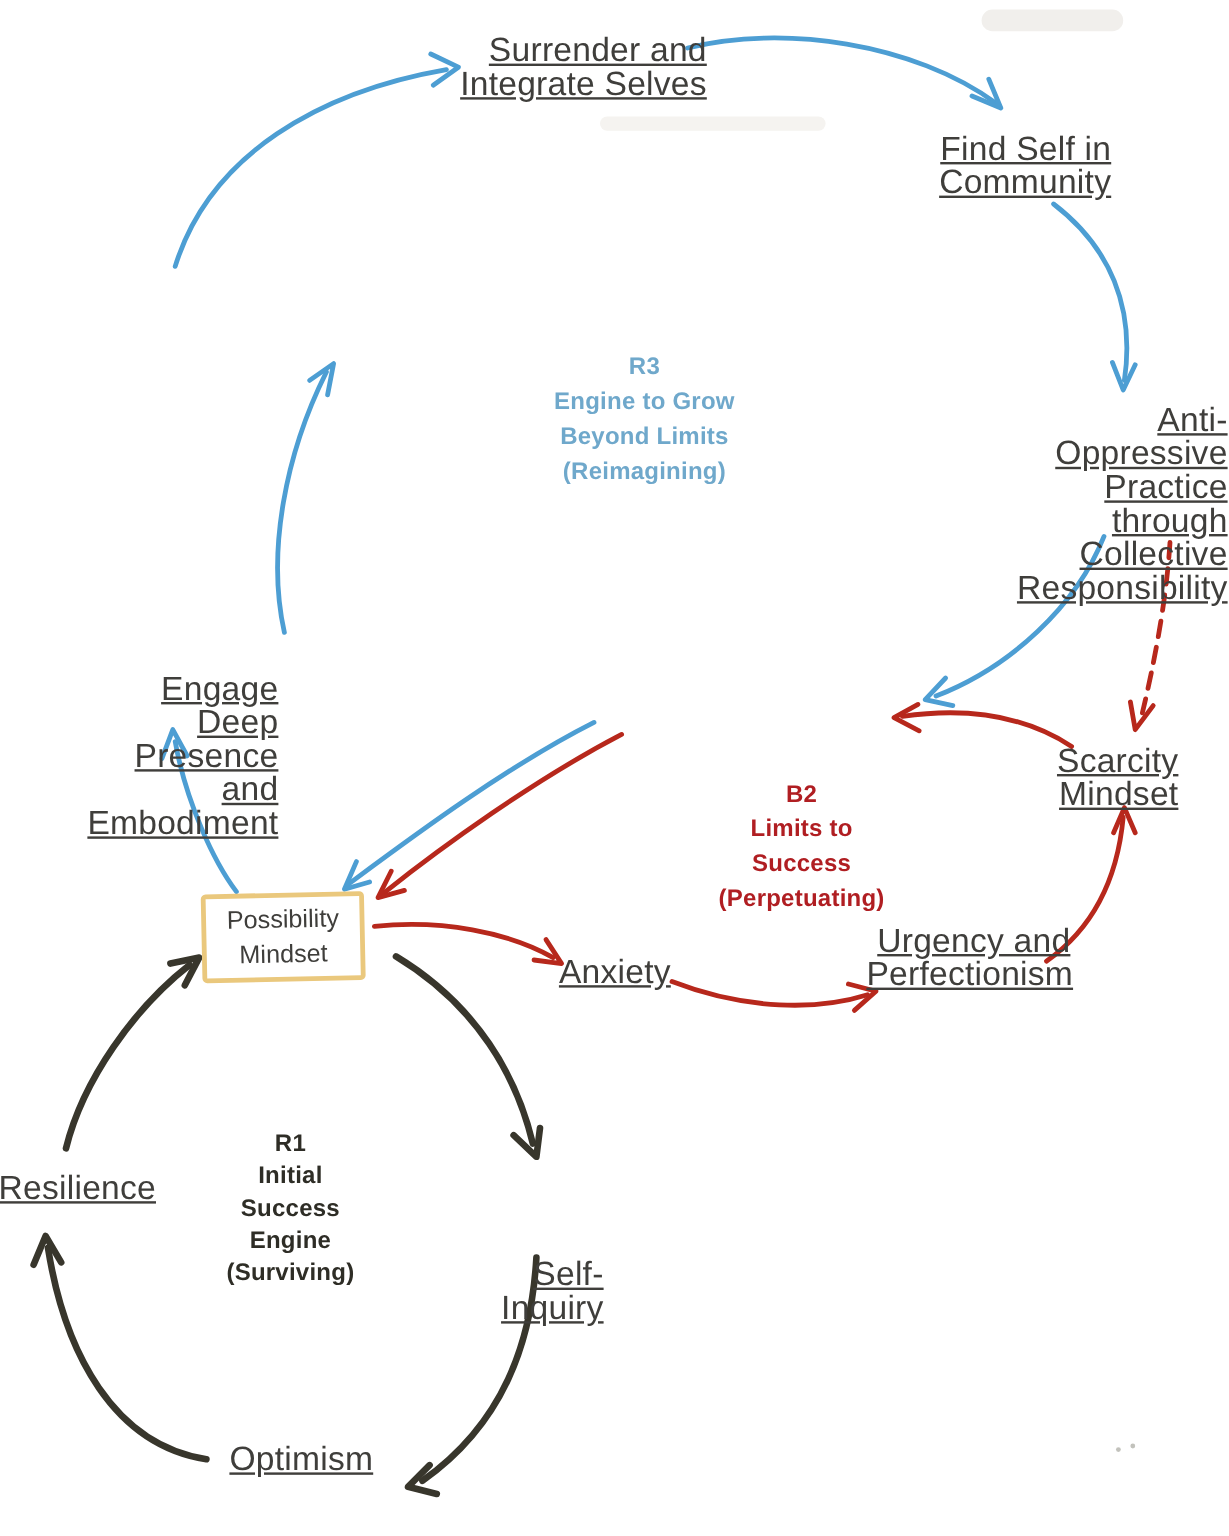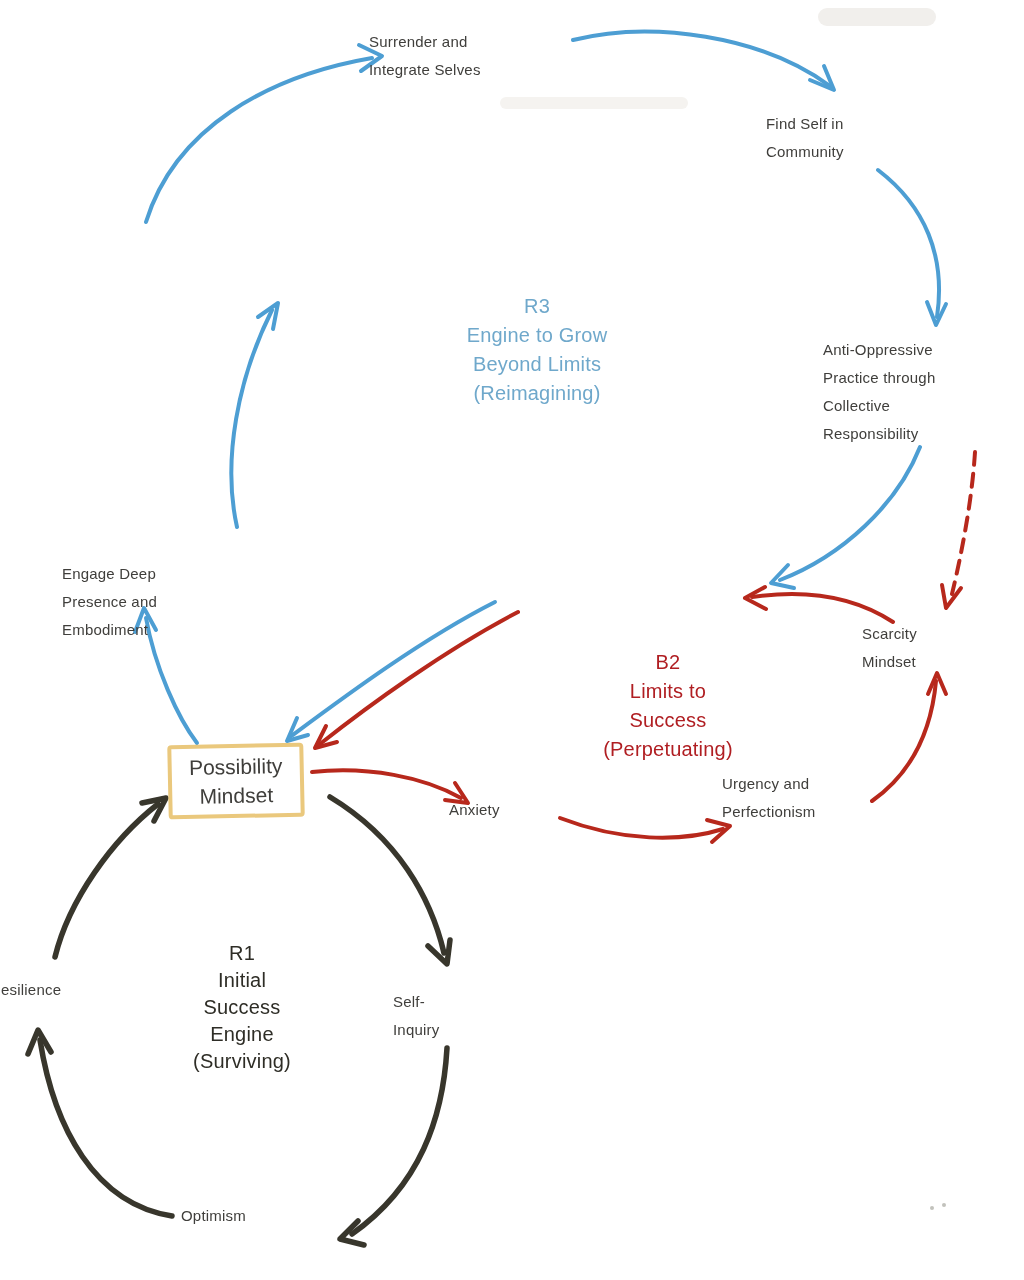--- a/index.html
+++ b/index.html
@@ -10,24 +10,24 @@
   }
   html,body{margin:0;padding:0;background:#ffffff;}
   body{font-family:"Liberation Sans", sans-serif;}
   .canvas{position:relative;width:1024px;height:1280px;background:#ffffff;overflow:hidden;}
   .arrows{position:absolute;left:0;top:0;width:1024px;height:1280px;}
   .arrows path{fill:none;stroke-linecap:round;stroke-linejoin:round;}
   .stroke-blue{stroke:var(--blue);stroke-width:4;}
   .stroke-red{stroke:var(--red);stroke-width:4;}
   .stroke-black{stroke:var(--black);stroke-width:5.5;}
   .dashed{stroke-dasharray:13 9;}
-  .node{position:absolute;transform:translateX(-50%);white-space:pre-line;text-align:left;
-        font-size:15px;line-height:28px;color:var(--text);letter-spacing:.2px;}
+  .node{position:absolute;transform:translateX(-50%);white-space:pre-line;text-align:right;
+        font-size:28px;line-height:28px;color:var(--text);letter-spacing:.2px;text-decoration:underline;}
   .loop{position:absolute;transform:translateX(-50%);white-space:pre-line;text-align:center;
-        font-weight:normal;font-size:20px;line-height:29px;letter-spacing:.2px;}
+        font-weight:bold;font-size:20px;line-height:29px;letter-spacing:.2px;}
   .loop-r3{color:var(--blue-text);}
   .loop-b2{color:var(--red-text);}
   .loop-r1{color:var(--black-text);}
   .pbox{position:absolute;left:168px;top:744px;width:136px;height:74px;box-sizing:border-box;
         border:4px solid var(--box-border);border-radius:4px;display:flex;align-items:center;
         justify-content:center;text-align:center;white-space:pre-line;font-size:21px;line-height:29px;
         color:var(--text);transform:rotate(-1.2deg);background:#ffffff;}
   .smudge{position:absolute;background:#f1efec;border-radius:9px;}
   .speck{position:absolute;width:4px;height:4px;border-radius:50%;background:#c2c2bc;}
 </style>
@@ -125,21 +125,21 @@
 Responsibility</div>
   <div class="node" style="left:147px;top:560px;width:170px;">Engage Deep
 Presence and
 Embodiment</div>
   <div class="node" style="left:922px;top:620px;width:120px;">Scarcity
 Mindset</div>
   <div class="node" style="left:807px;top:770px;width:170px;">Urgency and
 Perfectionism</div>
   <div class="node" style="left:504px;top:796px;width:110px;">Anxiety</div>
   <div class="node" style="left:60px;top:976px;width:140px;">Resilience</div>
-  <div class="node" style="left:448px;top:988px;width:110px;">Self-
+  <div class="node" style="left:448px;top:1048px;width:110px;">Self-
 Inquiry</div>
   <div class="node" style="left:246px;top:1202px;width:130px;">Optimism</div>
 
   <div class="pbox">Possibility
 Mindset</div>
 
   <div class="loop loop-r3" style="left:537px;top:292px;width:220px;">R3
 Engine to Grow
 Beyond Limits
 (Reimagining)</div>

